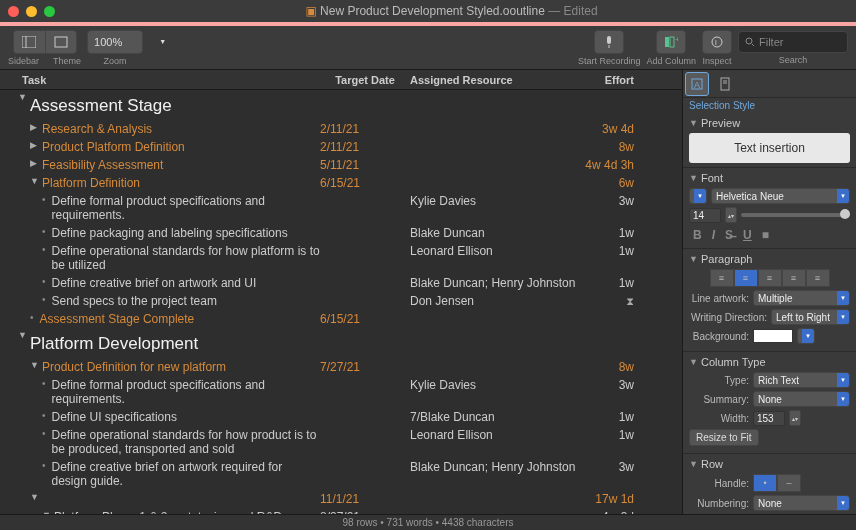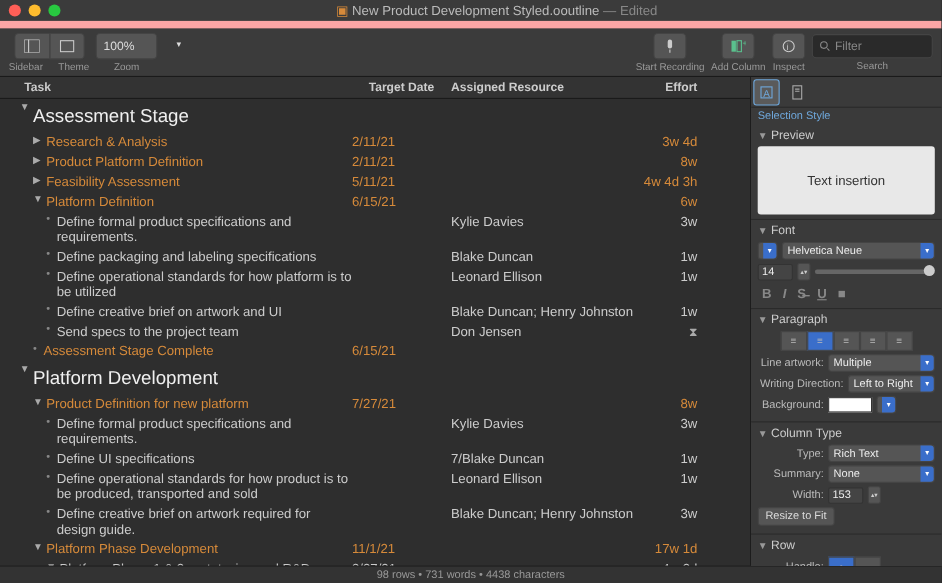--- a/index.html
+++ b/index.html
@@ -1,18 +1,18 @@
 <!DOCTYPE html>
 <html><head>
 <meta charset="utf-8">
 <style>
 * { margin: 0; padding: 0; box-sizing: border-box; font-family: -apple-system, "Helvetica Neue", Arial, sans-serif; }
 body { background: #2e2e2e; color: #ccc; font-size: 12px; width: 856px; height: 530px; overflow: hidden; }
 
-.titlebar { height: 26px; background: #3b3b3b; display: flex; align-items: center; padding: 0 8px; border-bottom: 7px solid #fca5a5; }
+.titlebar { height: 26px; background: #3b3b3b; display: flex; align-items: center; padding: 0 8px; border-bottom: 4px solid #fca5a5; }
 .traffic { display: flex; gap: 7px; }
 .tl { width: 11px; height: 11px; border-radius: 50%; }
 .tl.r { background: #ff5f57; } .tl.y { background: #febc2e; } .tl.g { background: #28c840; }
 .title { flex: 1; text-align: center; font-size: 12px; color: #bbb; }
 .title .dim { color: #888; }
 
 .toolbar { height: 44px; background: #3b3b3b; display: flex; align-items: center; padding: 0 8px; gap: 6px; border-bottom: 1px solid #1a1a1a; }
 .tbtn { background: #555; border: 1px solid #444; border-radius: 4px; height: 24px; display: flex; align-items: center; justify-content: center; color: #ddd; font-size: 11px; gap: 37px; }
 .seg { display: flex; }
 .seg .tbtn { border-radius: 0; border-right: 0; width: 32px; }
@@ -49,21 +49,21 @@
 .hourglass { color: #aaa; font-size: 11px; }
 
 .inspector { width: 174px; background: #3a3a3a; border-left: 1px solid #1a1a1a; font-size: 11px; color: #bbb; overflow-y: auto; }
 .tabrow { display: flex; height: 28px; border-bottom: 1px solid #2a2a2a; }
 .itab { width: 24px; height: 24px; margin: 2px; display: flex; align-items: center; justify-content: center; border-radius: 3px; }
 .itab.active { background: #5a5a5a; border: 1px solid #6fa8dc; }
 .seltext { color: #6fa8dc; font-size: 10px; padding: 2px 6px; }
 .isection { border-bottom: 1px solid #2a2a2a; padding: 4px 6px; }
 .ishead { display: flex; align-items: center; font-size: 11px; color: #ccc; margin-bottom: 4px; }
 .ishead .tri { color: #999; }
-.preview { background: #e8e8e8; color: #333; text-align: center; padding: 24px; border-radius: 3px; font-size: 12px; }
+.preview { background: #e8e8e8; color: #333; text-align: center; padding: 8px; border-radius: 3px; font-size: 12px; }
 .irow { display: flex; align-items: center; margin: 3px 0; gap: 4px; }
 .irow label { width: 60px; text-align: right; color: #bbb; font-size: 10px; }
 .isel { flex: 1; background: #555; border: 1px solid #444; border-radius: 3px; height: 16px; font-size: 10px; color: #eee; padding: 0 4px; display: flex; align-items: center; justify-content: space-between; }
 .isel .arr { background: #3a6eca; width: 12px; height: 14px; margin: -4px -4px -4px 0; border-radius: 0 3px 3px 0; display: flex; align-items: center; justify-content: center; color: #fff; font-size: 7px; }
 .slider { flex: 1; height: 4px; background: #666; border-radius: 2px; position: relative; }
 .slider::after { content: ''; position: absolute; right: 0; top: -4px; width: 10px; height: 10px; background: #ccc; border-radius: 50%; }
 .ibtn { background: #555; border: 1px solid #444; border-radius: 3px; padding: 2px 6px; font-size: 10px; color: #ddd; }
 .alignrow { display: flex; gap: 0; }
 .alignbtn { width: 24px; height: 18px; background: #555; border: 1px solid #444; display: flex; align-items: center; justify-content: center; font-size: 9px; }
 .alignbtn.active { background: #3a6eca; }
@@ -319,21 +319,20 @@
             <span class="bullet">•</span>
             <span>Define creative brief on artwork required for design guide.</span>
           </div>
           <div class="c2"></div>
           <div class="c3">Blake Duncan; Henry Johnston</div>
           <div class="c4">3w</div>
         </div>
         <div class="row">
           <div class="c1 lvl2">
             <span class="tri">▼</span>
-            <span class="orange">Platform Phase Development</span>
           </div>
           <div class="c2 orange">11/1/21</div>
           <div class="c3"></div>
           <div class="c4 orange">17w 1d</div>
         </div>
         <div class="row">
           <div class="c1 lvl3">
             <span class="tri">▼</span>
             <span>Platform Phase 1 &amp; 2 prototyping and R&amp;D review</span>
           </div>

